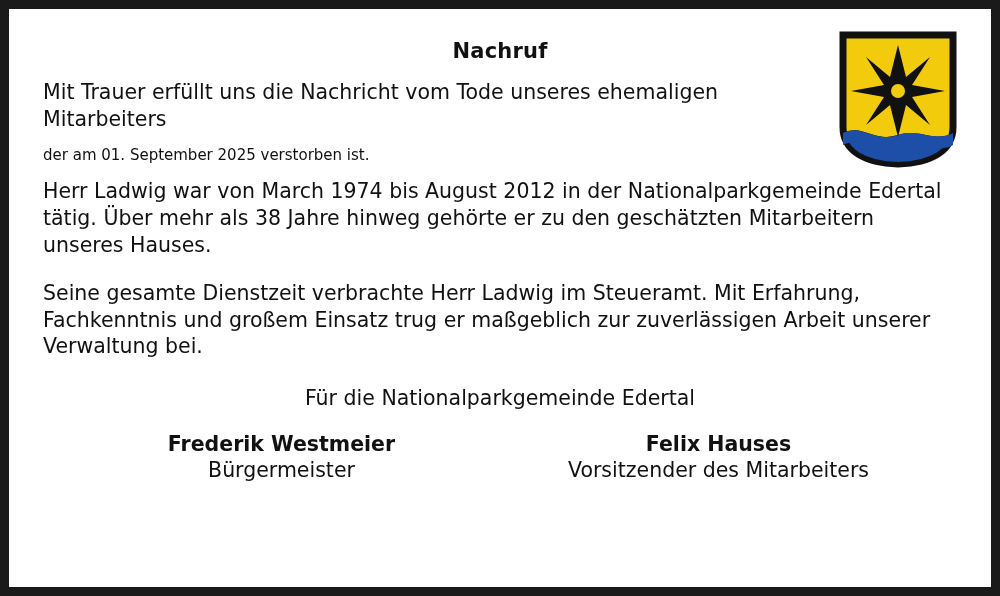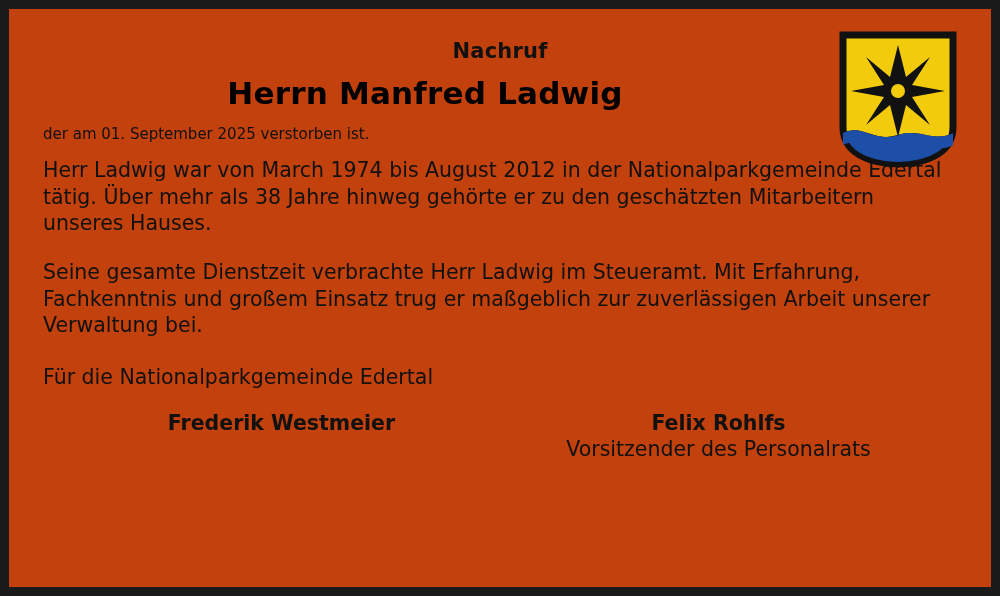--- a/index.html
+++ b/index.html
@@ -16,21 +16,21 @@
     box-sizing: border-box;
     background: #1a1a1a;
     padding: 9px;
     position: relative;
     overflow: hidden;
   }
   .inner {
     width: 100%;
     height: 100%;
     box-sizing: border-box;
-    background: #c2410c;
+    background: #ffffff;
     position: relative;
     padding: 22px 34px 20px 34px;
   }
   .title {
     text-align: center;
     font-weight: bold;
     font-size: 21px;
     color: #111;
     margin: 8px 0 0 0;
     letter-spacing: 0.2px;
@@ -57,20 +57,21 @@
     margin: 12px 0 0 0;
     padding-right: 150px;
     letter-spacing: 0.2px;
   }
   .afterline {
     font-size: 15px;
     color: #111;
     margin: 14px 0 0 0;
   }
   .closing {
+    text-align: center;
     font-size: 20.5px;
     color: #111;
     margin: 26px 0 0 0;
   }
   .signers {
     display: flex;
     margin: 22px 0 0 0;
     padding: 0 20px;
   }
   .signer {
@@ -107,34 +108,35 @@
                C114 120 92 132 59 133 C26 132 4 120 4 96 Z" fill="#1d4ea8" stroke="#111111" stroke-width="4"></path>
       <path d="M4 114 C22 104 36 124 59 116 C80 109 96 124 114 114 L114 102
                C96 112 80 97 59 104 C36 112 22 92 4 102 Z" fill="#1d4ea8"></path>
       <path d="M59 14 L67 46 L91 26 L73 54 L106 60 L73 66 L91 94 L67 74 L59 106
                L51 74 L27 94 L45 66 L12 60 L45 54 L27 26 L51 46 Z" fill="#111111"></path>
       <circle cx="59" cy="60" r="7" fill="#f2cc0c"></circle>
     </svg>
 
     <div class="title">Nachruf</div>
 
+    <div class="para lead">Mit Trauer erfüllt uns die Nachricht vom Tode unseres ehemaligen Mitarbeiters</div>
 
-    <div class="deceased">Herrn Manfred Ladwig</div>
 
     <div class="afterline">der am 01. September 2025 verstorben ist.</div>
 
     <div class="para">Herr Ladwig war von March 1974 bis August 2012 in der Nationalparkgemeinde Edertal tätig. Über mehr als 38 Jahre hinweg gehörte er zu den geschätzten Mitarbeitern unseres Hauses.</div>
     <div class="para tight">Seine gesamte Dienstzeit verbrachte Herr Ladwig im Steueramt. Mit Erfahrung, Fachkenntnis und großem Einsatz trug er maßgeblich zur zuverlässigen Arbeit unserer Verwaltung bei.</div>
 
     <div class="closing">Für die Nationalparkgemeinde Edertal</div>
 
     <div class="signers">
       <div class="signer">
         <div class="name">Frederik Westmeier</div>
+        <div class="role">Bürgermeister</div>
       </div>
       <div class="signer">
-        <div class="name">Felix Rohlfs</div>
-        <div class="role">Vorsitzender des Personalrats</div>
+        <div class="name">Felix Hauses</div>
+        <div class="role">Vorsitzender des Mitarbeiters</div>
       </div>
     </div>
 
   </div>
 </div>
 
 </body></html>

